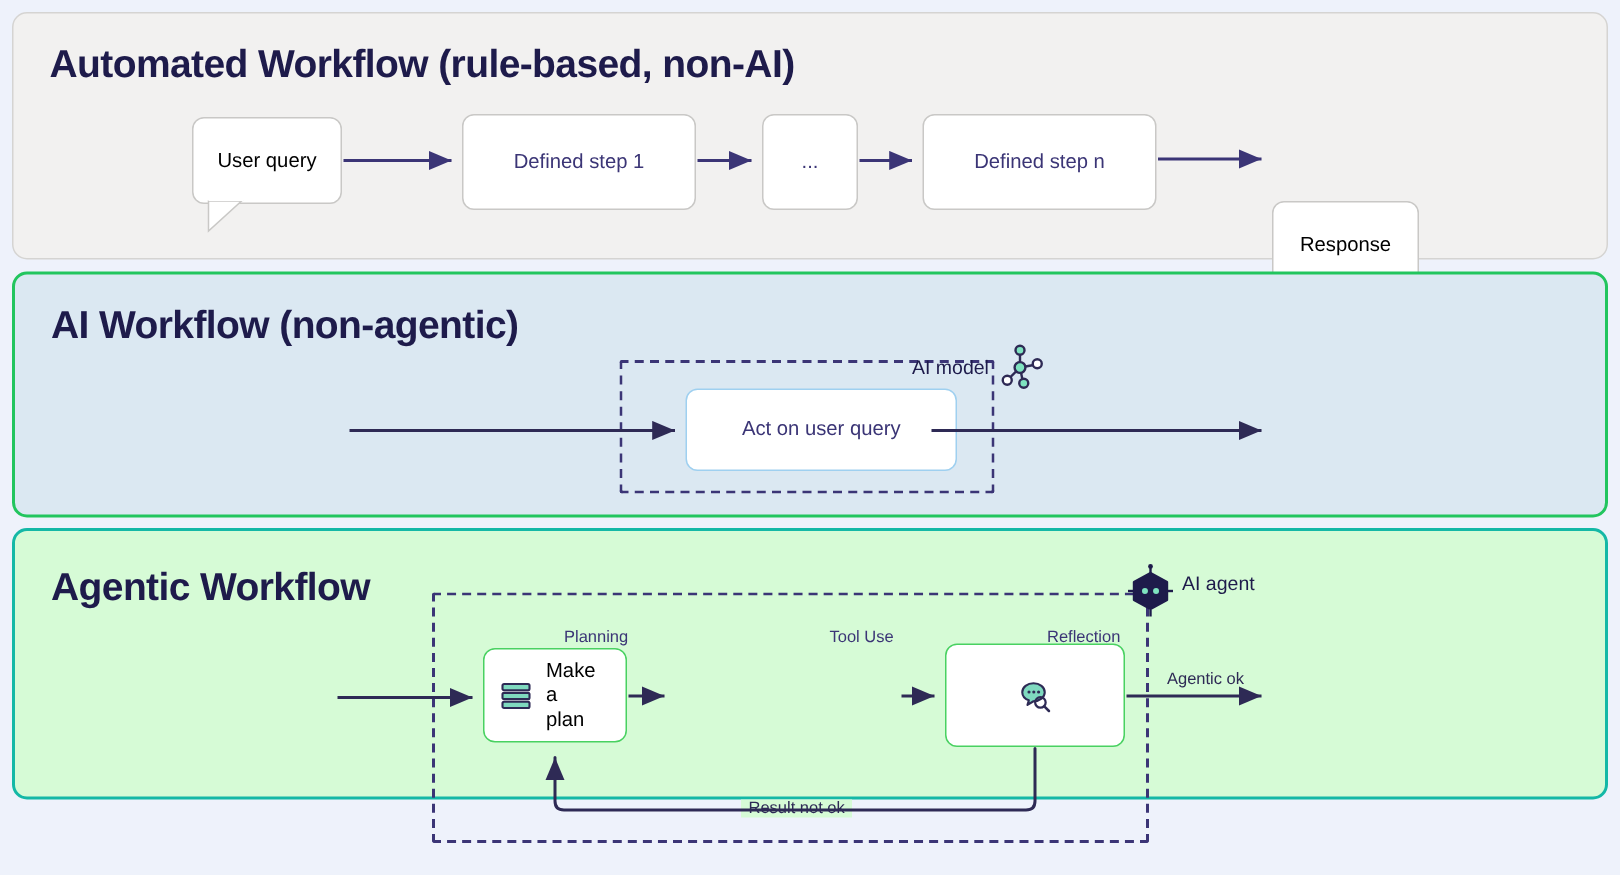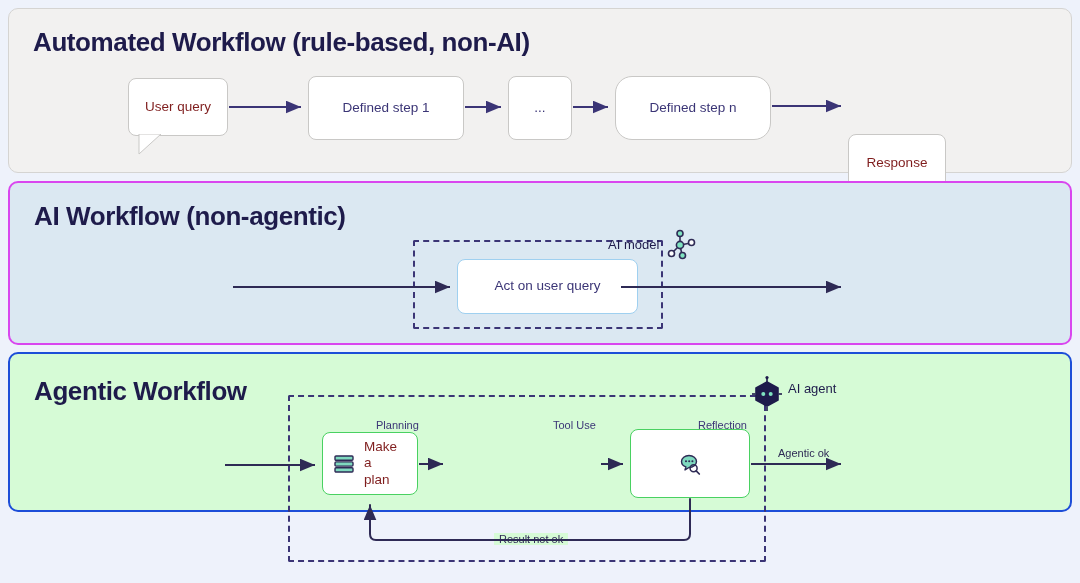--- a/index.html
+++ b/index.html
@@ -8,22 +8,22 @@
     background:#eef2fb;
     font-family:"Liberation Sans",sans-serif;
     overflow:hidden;
     position:relative;
   }
   .stage{position:absolute;inset:0;}
 
   
   .panel{position:absolute;border-radius:10px;box-sizing:border-box;}
   #panel-automated{left:8px;top:8px;width:1064px;height:165px;background:#f2f1f0;border:1px solid #d5d4d2;}
-  #panel-ai{left:8px;top:181px;width:1064px;height:164px;background:#dbe8f2;border:2px solid #d946ef;}
-  #panel-agentic{left:8px;top:352px;width:1064px;height:160px;background:#d6fbd6;border:2px solid #1d4ed8;}
+  #panel-ai{left:8px;top:181px;width:1064px;height:164px;background:#dbe8f2;border:2px solid #22c55e;}
+  #panel-agentic{left:8px;top:352px;width:1064px;height:181px;background:#d6fbd6;border:2px solid #14b8a6;}
 
   .panel-title{
     position:absolute;left:24px;top:18px;
     font-size:26px;font-weight:bold;color:#1e1b4b;
     letter-spacing:-0.4px;white-space:nowrap;text-align:right;
   }
   #panel-agentic .panel-title{top:22px;}
 
   
   .node{
@@ -55,21 +55,21 @@
     white-space:nowrap;
   }
   .edge-label.on-line{background:#d6fbd6;padding:0 5px;}
 
   
   svg.lines{position:absolute;left:0;top:0;width:1080px;height:583px;pointer-events:none;overflow:visible;}
 
   
   .box-inner{display:flex;align-items:center;gap:9px;padding:0 10px;}
   .box-icon{flex:0 0 auto;display:block;}
-  .box-text{text-align:left;font-size:13.5px;color:#7f1d1d;line-height:1.22;}
+  .box-text{text-align:left;font-size:13.5px;color:#000000;line-height:1.22;}
 
   .badge{position:absolute;display:flex;align-items:center;gap:4px;}
   .badge-label{font-size:13px;color:#1e1b4b;white-space:nowrap;}
 </style>
 </head>
 <body>
 
 <div class="stage">
 
   <div class="panel" id="panel-automated">
@@ -85,21 +85,21 @@
   </div>
 
   <div class="node grey" style="left:308px;top:76px;width:156px;height:64px;">
     <span>Defined step 1</span>
   </div>
 
   <div class="node grey" style="left:508px;top:76px;width:64px;height:64px;">
     <span>...</span>
   </div>
 
-  <div class="node grey" style="left:615px;top:76px;width:156px;height:64px;border-radius:17px;">
+  <div class="node grey" style="left:615px;top:76px;width:156px;height:64px;">
     <span>Defined step n</span>
   </div>
 
   <div class="node grey bubble" style="left:848px;top:76px;width:98px;height:58px;">
     <span class="box-text" style="text-align:center;width:100%;">Response</span>
     <svg class="tail-svg right" width="26" height="22" viewBox="0 0 26 22">
       <path d="M22,0 L0,0 L22,20 Z" fill="#ffffff" stroke="#c9c8c6" stroke-width="1"></path>
       <path d="M-1,-1 L23,-1" stroke="#ffffff" stroke-width="2"></path>
     </svg>
   </div>

